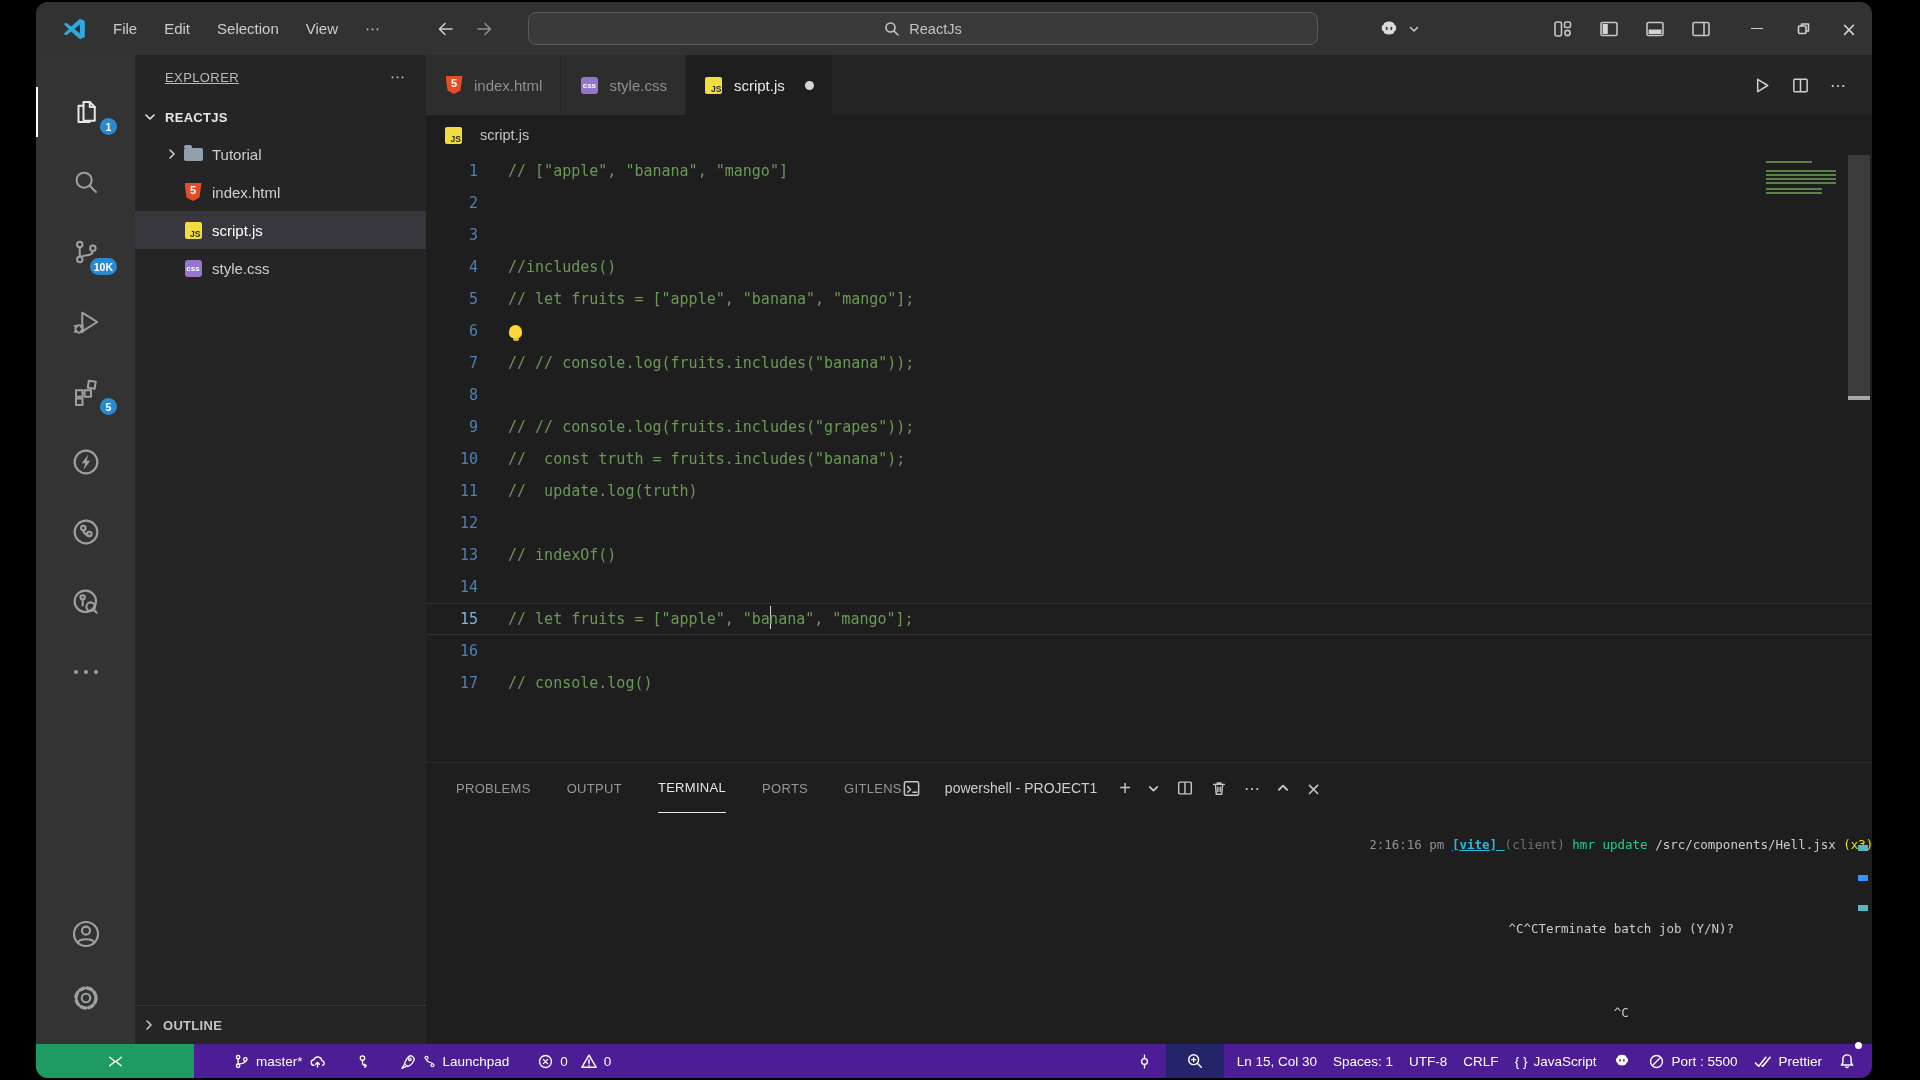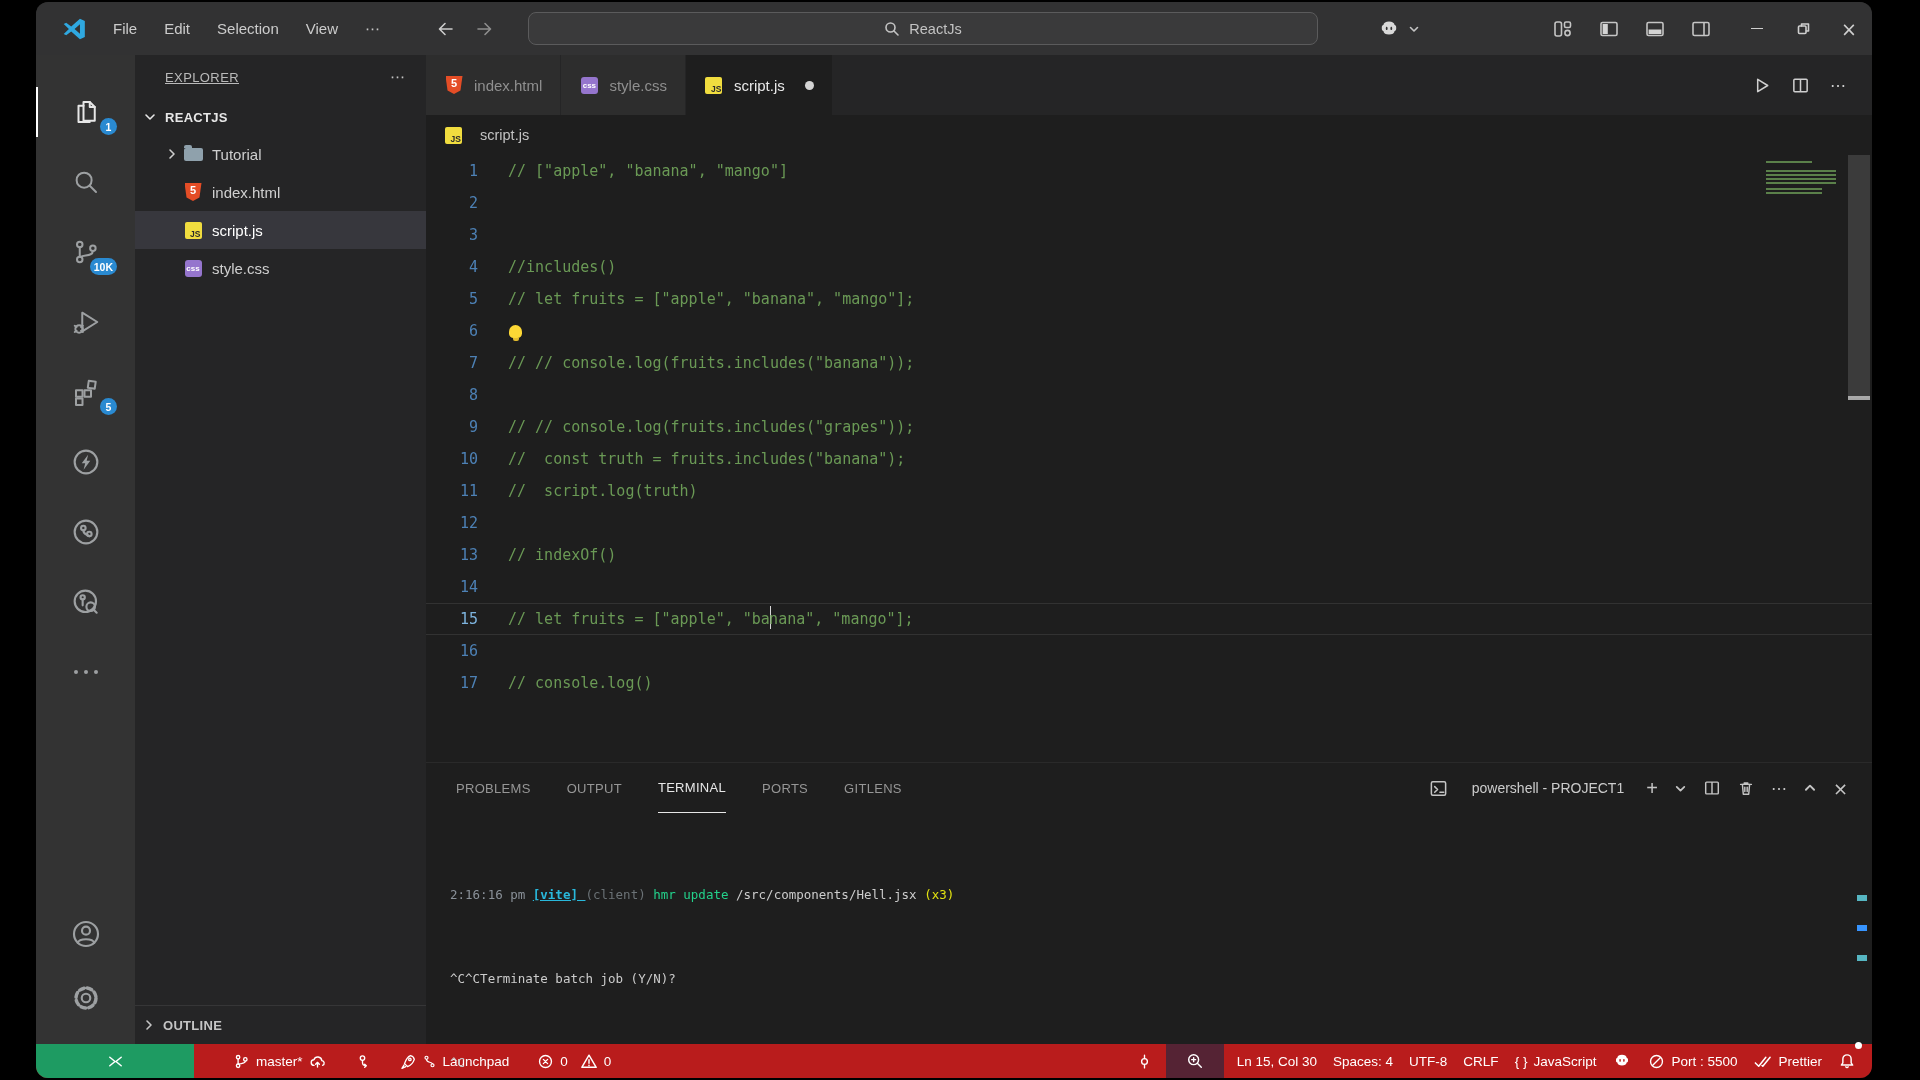--- a/index.html
+++ b/index.html
@@ -86,40 +86,40 @@
   .code-text{margin-left:30px;white-space:pre;color:#6a9955;}
   .cursor{display:inline-block;width:0;border-left:1.8px solid #d7d7d7;height:23px;vertical-align:-5px;margin-right:-1.8px;}
   .bulb{width:13px;height:13px;margin-left:31px;background:#fdd835;border-radius:50% 50% 35% 35%;position:relative;}
   .bulb::after{content:"";position:absolute;left:3.5px;bottom:-3px;width:6px;height:3px;background:#e2bb2e;border-radius:0 0 2px 2px;}
   .minimap{position:absolute;top:6px;right:36px;width:70px;}
   .minimap .mm{background:repeating-linear-gradient(180deg, rgba(106,153,85,.8) 0 2px, transparent 2px 4px);}
   .vscroll{position:absolute;top:0;right:2px;width:22px;height:243px;background:rgba(121,121,121,.32);}
   .vscroll-mark{position:absolute;top:241px;right:2px;width:22px;height:4px;background:rgba(190,190,190,.85);}
 
   
-  .panel{height:281px;flex:0 0 auto;border-top:1px solid #2a2a2a;position:relative;display:flex;flex-direction:column;}
+  .panel{height:281px;flex:0 0 auto;border-top:1px solid #2a2a2a;position:relative;display:flex;flex-direction:row;text-align:center;}
   .panel-header{height:50px;display:flex;align-items:center;padding:0 24px 0 30px;flex:0 0 auto;}
   .p-tabs{display:flex;align-items:center;gap:36px;}
   .p-tab{font-size:13px;letter-spacing:.3px;color:#969696;height:50px;display:flex;align-items:center;box-sizing:border-box;}
   .p-tab.active{color:#e7e7e7;border-bottom:1.5px solid #e7e7e7;}
   .panel-actions{margin-left:auto;display:flex;align-items:center;gap:16px;color:#c5c5c5;}
   .shell-label{font-size:14px;color:#cccccc;margin:0 6px 0 8px;}
   .panel-content{flex:1;position:relative;font-family:"DejaVu Sans Mono",monospace;font-size:12.5px;line-height:28px;
                  color:#cccccc;padding:12px 0 0 24px;white-space:pre;}
   .t-time{color:#8a9199;}
   .t-vite{color:#29b8db;font-weight:bold;text-decoration:underline;}
   .t-dim{color:#6b7276;}
   .t-green{color:#23d18b;}
   .t-fg{color:#cccccc;}
   .t-yellow{color:#e2e210;}
   .term-marks{position:absolute;right:5px;top:82px;display:flex;flex-direction:column;gap:24px;}
   .term-marks i{width:10px;height:6px;display:block;}
 
   
-  .statusbar{height:34px;background:#b91c1c;display:flex;align-items:center;color:#fff;font-size:13.5px;flex:0 0 auto;}
+  .statusbar{height:34px;background:#4c1d95;display:flex;align-items:center;color:#fff;font-size:13.5px;flex:0 0 auto;}
   .sb-item{display:flex;align-items:center;gap:6px;height:34px;padding:0 3px;white-space:nowrap;}
   .remote{width:158px;background:#1e9b62;justify-content:center;padding:0;margin-right:14px;}
   .sb-left{display:flex;align-items:center;gap:22px;}
   .sb-right{margin-left:auto;display:flex;align-items:center;gap:10px;padding-right:13px;}
   .zoom-chip{background:rgba(3,42,72,.55);width:52px;justify-content:center;}
   .bell-wrap{position:relative;}
   .bell-dot{position:absolute;top:-2px;right:-3px;width:7px;height:7px;border-radius:50%;background:#fff;}
 </style>
 </head>
 <body>
@@ -425,21 +425,21 @@
             <div class="code-row">
               <span class="ln">9</span>
               <span class="code-text">// // console.log(fruits.includes("grapes"));</span>
             </div>
             <div class="code-row">
               <span class="ln">10</span>
               <span class="code-text">//  const truth = fruits.includes("banana");</span>
             </div>
             <div class="code-row">
               <span class="ln">11</span>
-              <span class="code-text">//  script.log(truth)</span>
+              <span class="code-text">//  update.log(truth)</span>
             </div>
             <div class="code-row">
               <span class="ln">12</span>
               <span class="code-text"></span>
             </div>
             <div class="code-row">
               <span class="ln">13</span>
               <span class="code-text">// indexOf()</span>
             </div>
             <div class="code-row">
@@ -580,21 +580,21 @@
       <div class="sb-item zoom-chip">
         <svg width="18" height="18" viewBox="0 0 20 20">
           <circle cx="8.5" cy="8.5" r="5.5"></circle>
             <path d="M12.8 12.8 17 17M8.5 6.3v4.4M6.3 8.5h4.4"></path>
         </svg>
       </div>
       <div class="sb-item">
         <span>Ln 15, Col 30</span>
       </div>
       <div class="sb-item">
-        <span>Spaces: 4</span>
+        <span>Spaces: 1</span>
       </div>
       <div class="sb-item">
         <span>UTF-8</span>
       </div>
       <div class="sb-item">
         <span>CRLF</span>
       </div>
       <div class="sb-item">
         <span>{ }</span>
         <span>JavaScript</span>

